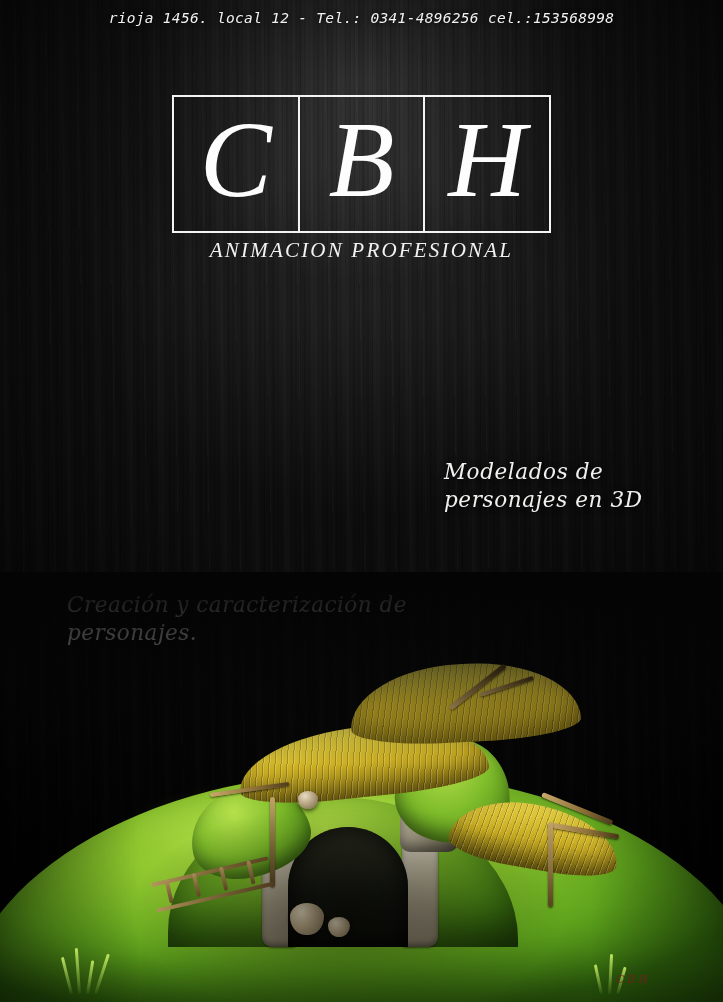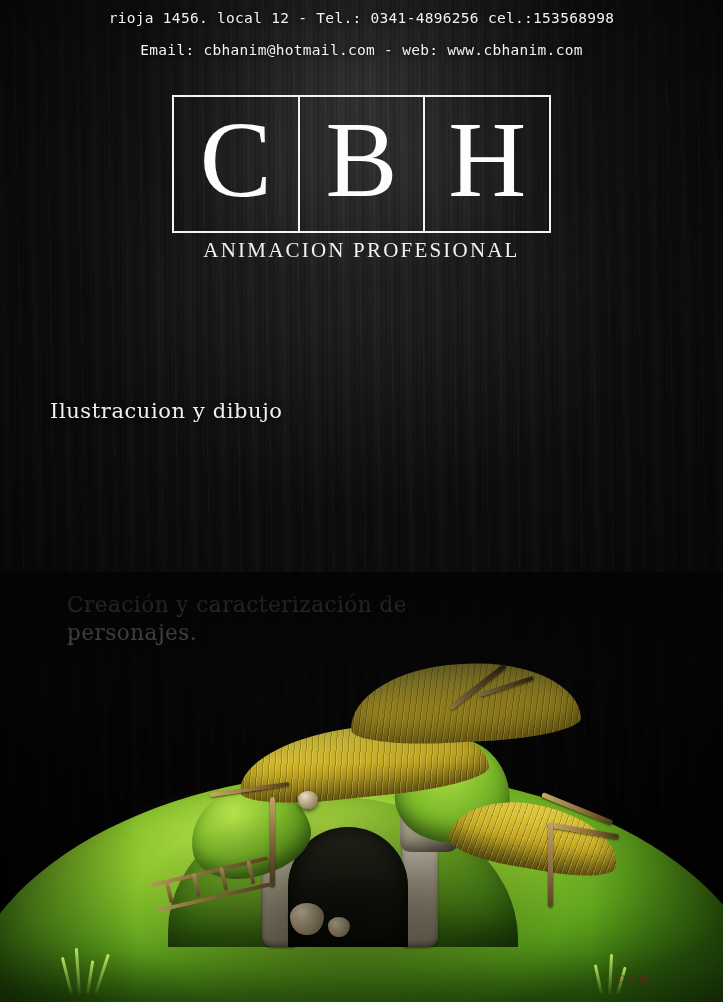--- a/index.html
+++ b/index.html
@@ -9,20 +9,21 @@
   }
   body {
     font-family: "Liberation Sans", sans-serif;
   }
   #poster {
     position: relative;
     width: 723px;
     height: 1002px;
     overflow: hidden;
     background: #0a0a0a;
+    font-style: italic;
   }
 
   
   .bg-base {
     position: absolute;
     inset: 0;
     background:
       radial-gradient(ellipse 70% 45% at 50% 8%, rgba(95,95,95,0.55) 0%, rgba(40,40,40,0.20) 45%, rgba(0,0,0,0) 72%),
       radial-gradient(ellipse 55% 30% at 50% 30%, rgba(70,70,70,0.28) 0%, rgba(0,0,0,0) 70%),
       linear-gradient(180deg, #141414 0%, #101010 30%, #0c0c0c 55%, #070707 75%, #040404 100%);
@@ -327,30 +328,29 @@
 <body>
 
 <div id="poster">
 
   <div class="bg-base"></div>
   <div class="bg-grain"></div>
   <div class="bg-grain2"></div>
   <div class="bg-vignette"></div>
 
   <div class="contact contact-line1">rioja 1456. local 12 - Tel.: 0341-4896256 cel.:153568998</div>
-  <div class="contact contact-line2">Email: cbhanim@hotmail.com - web: www.cbhanim.com</div>
 
   <div class="logo-box">
     <div class="logo-cell">C</div>
     <div class="logo-cell">B</div>
     <div class="logo-cell">H</div>
   </div>
   <div class="logo-sub">ANIMACION  PROFESIONAL</div>
 
-  <div class="caption cap-illustration">Ilustracuion y dibujo</div>
+  <div class="caption cap-modelado">Modelados de personajes en 3D</div>
   <div class="caption cap-creacion">Creación y caracterización de personajes.</div>
 
   <div class="scene">
     <div class="hill"></div>
     <div class="hill-top-glow"></div>
 
     <div class="hut">
       <div class="hut-mound"></div>
 
       <div class="stone stone-wall-l"></div>

